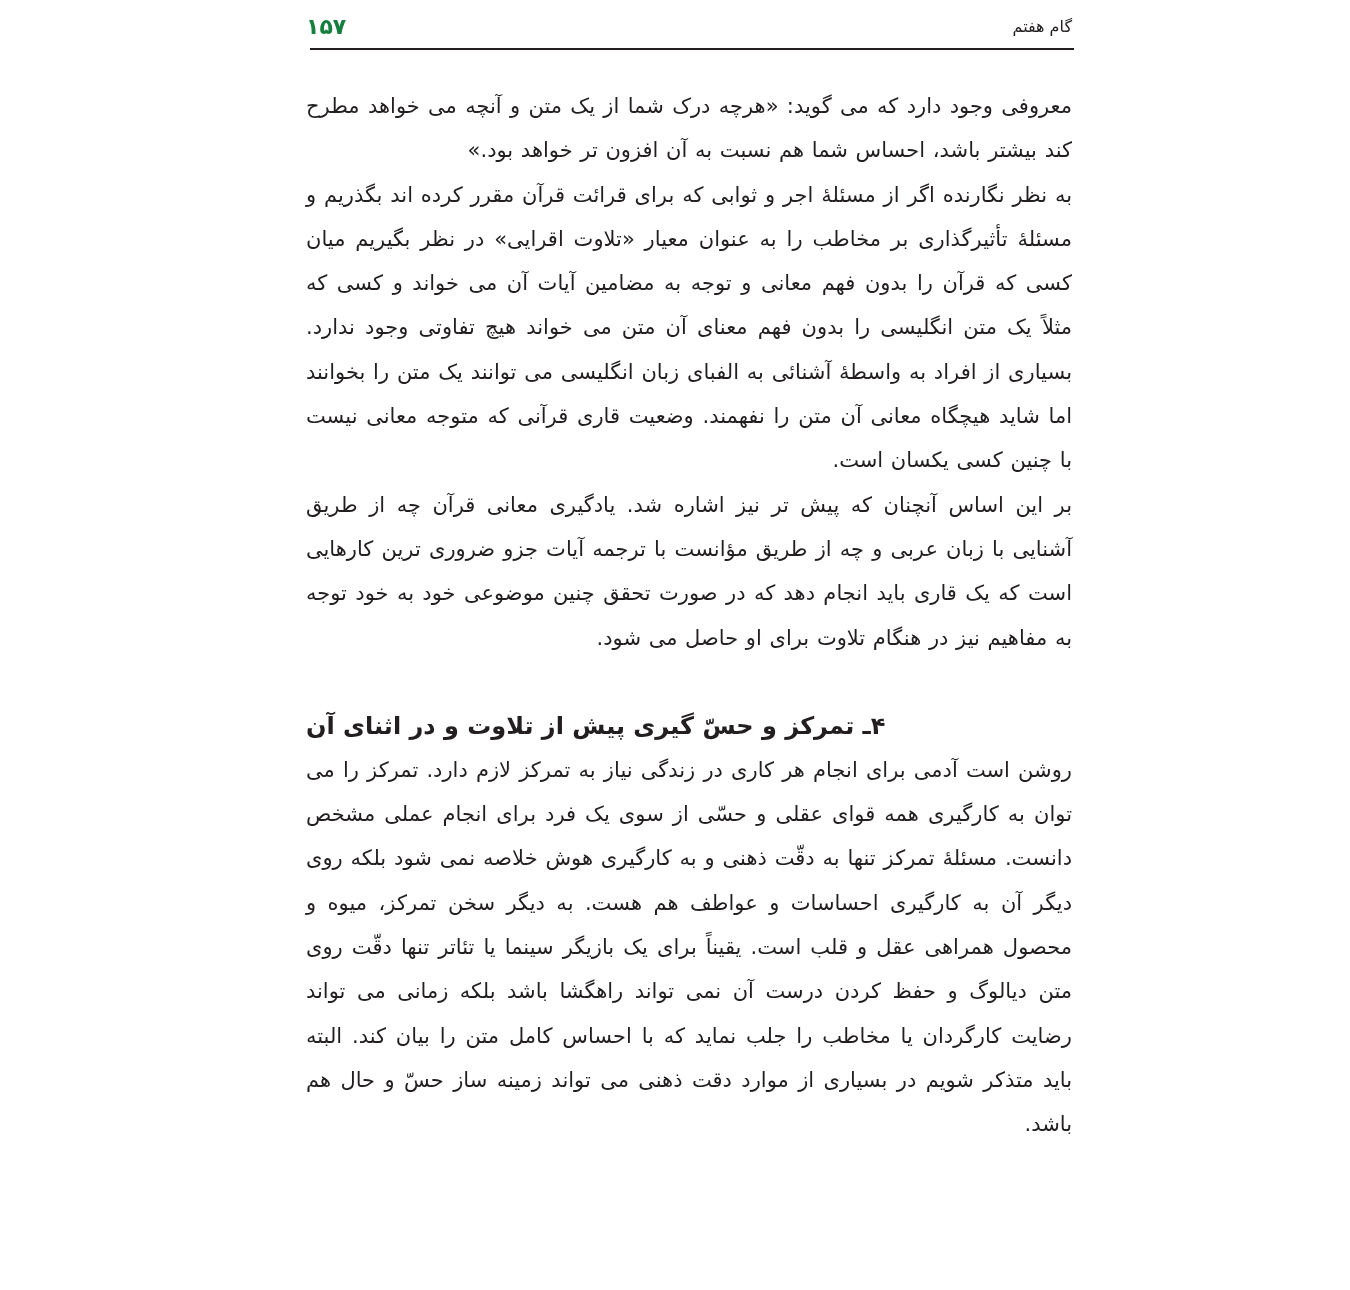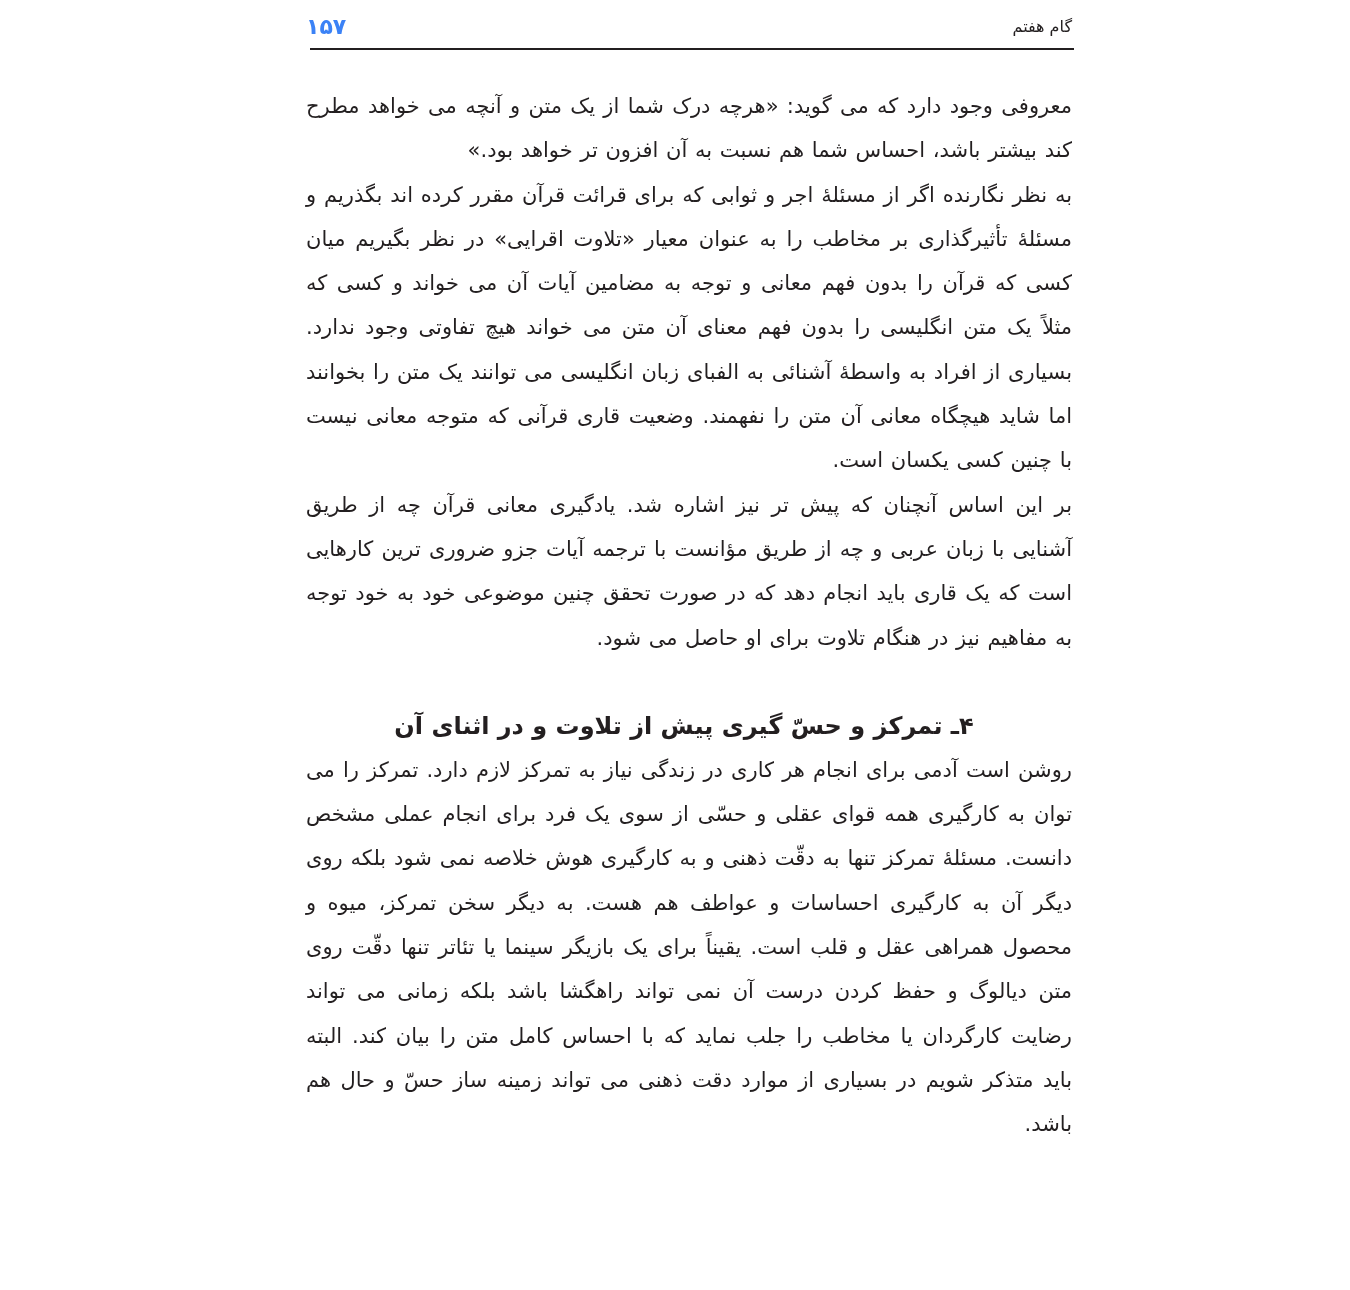--- a/index.html
+++ b/index.html
@@ -38,21 +38,21 @@
     font-family: "DejaVu Sans", sans-serif;
     font-size: 16px;
     line-height: 26px;
     color: #231f20;
   }
   .page-number {
     font-family: "DejaVu Sans", sans-serif;
     font-weight: bold;
     font-size: 22px;
     line-height: 26px;
-    color: #3b82f6;
+    color: #15803d;
     letter-spacing: 1px;
   }
   .header-rule {
     position: absolute;
     left: 4px;
     right: -2px;
     top: 48px;
     height: 0;
     border-top: 2px solid #231f20;
   }
@@ -68,21 +68,21 @@
     line-height: 44.3px;
     text-align: justify;
     text-align-last: right;
     word-spacing: 1px;
   }
   .section-heading {
     margin: 44px 0 0 0;
     font-size: 24px;
     font-weight: bold;
     line-height: 44px;
-    text-align: center;
+    text-align: left;
     padding-right: 10px;
   }
 </style>
 </head>
 <body>
 
 <div class="page">
 
   <div class="running-header">
     <span class="chapter-title">گام هفتم</span>

